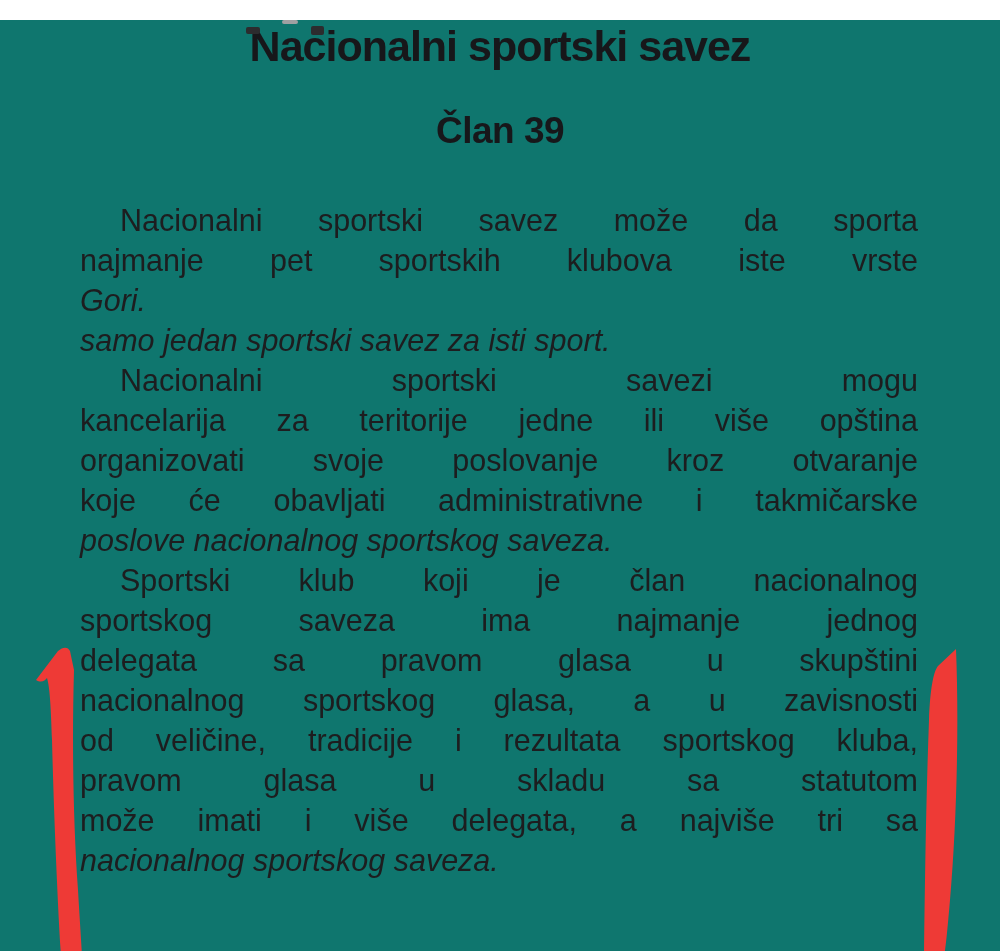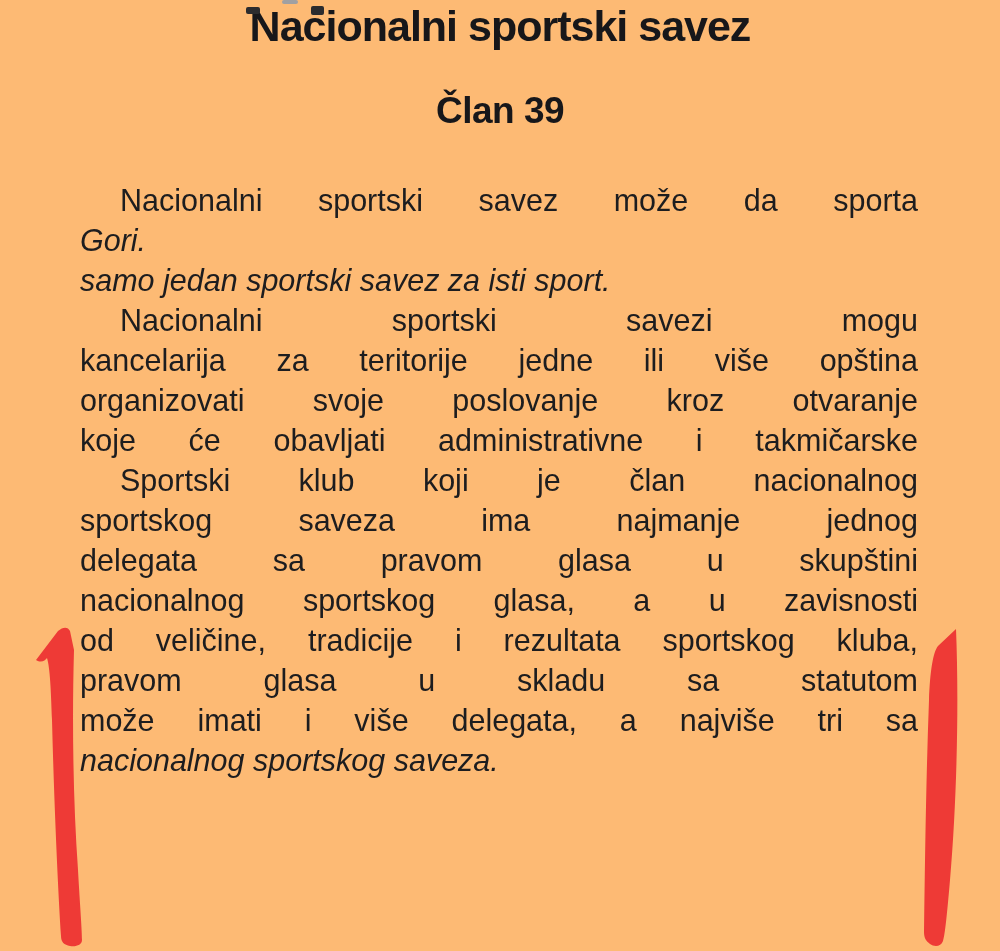--- a/index.html
+++ b/index.html
@@ -10,22 +10,23 @@
   body {
     width: 1000px;
     height: 951px;
     position: relative;
     overflow: hidden;
     font-family: "Liberation Sans", sans-serif;
   }
   .page {
     position: absolute;
     inset: 0;
-    background: #fdba74;
+    background: #0f766e;
     color: #1d1d1f;
+    margin-top: 20px;
   }
   .doc-title {
     position: absolute;
     top: 2px;
     left: 0;
     width: 1000px;
     text-align: center;
     font-size: 43px;
     font-weight: 700;
     letter-spacing: -1px;
@@ -85,30 +86,32 @@
 
 <div class="page">
 
   <div class="doc-title">Nacionalni sportski savez</div>
 
   <div class="article-heading">Član 39</div>
 
   <div class="body-text" id="body-text">
       <div class="paragraph">
         <div class="text-line indent">Nacionalni sportski savez može da sporta</div>
+        <div class="text-line">najmanje pet sportskih klubova iste vrste</div>
         <div class="text-line last">Gori.</div>
       </div>
       <div class="paragraph">
         <div class="text-line last">samo jedan sportski savez za isti sport.</div>
       </div>
       <div class="paragraph">
         <div class="text-line indent">Nacionalni sportski savezi mogu</div>
         <div class="text-line">kancelarija za teritorije jedne ili više opština</div>
         <div class="text-line">organizovati svoje poslovanje kroz otvaranje</div>
         <div class="text-line">koje će obavljati administrativne i takmičarske</div>
+        <div class="text-line last">poslove nacionalnog sportskog saveza.</div>
       </div>
       <div class="paragraph">
         <div class="text-line indent">Sportski klub koji je član nacionalnog</div>
         <div class="text-line">sportskog saveza ima najmanje jednog</div>
         <div class="text-line">delegata sa pravom glasa u skupštini</div>
         <div class="text-line">nacionalnog sportskog glasa, a u zavisnosti</div>
         <div class="text-line">od veličine, tradicije i rezultata sportskog kluba,</div>
         <div class="text-line">pravom glasa u skladu sa statutom</div>
         <div class="text-line">može imati i više delegata, a najviše tri sa</div>
         <div class="text-line last">nacionalnog sportskog saveza.</div>

